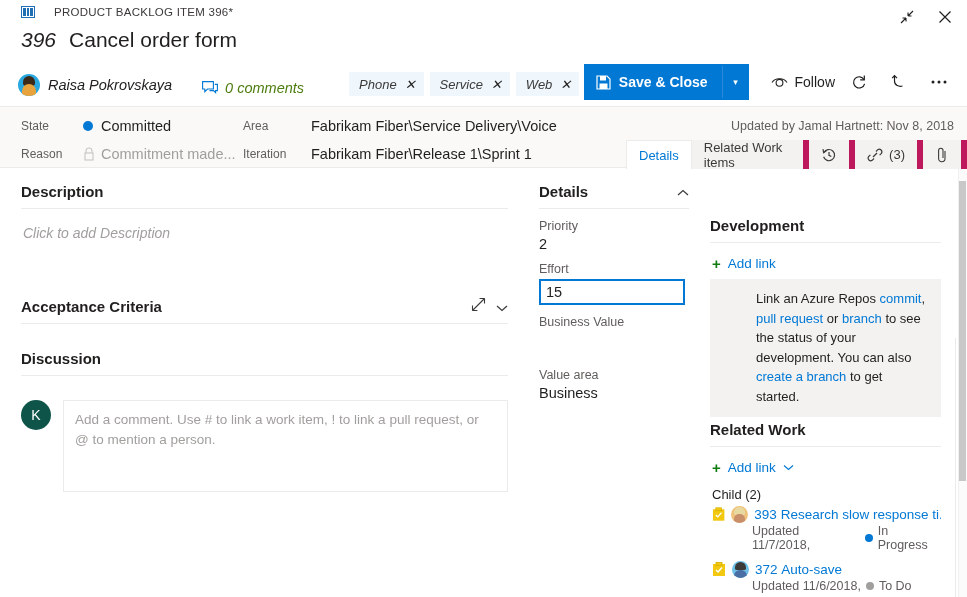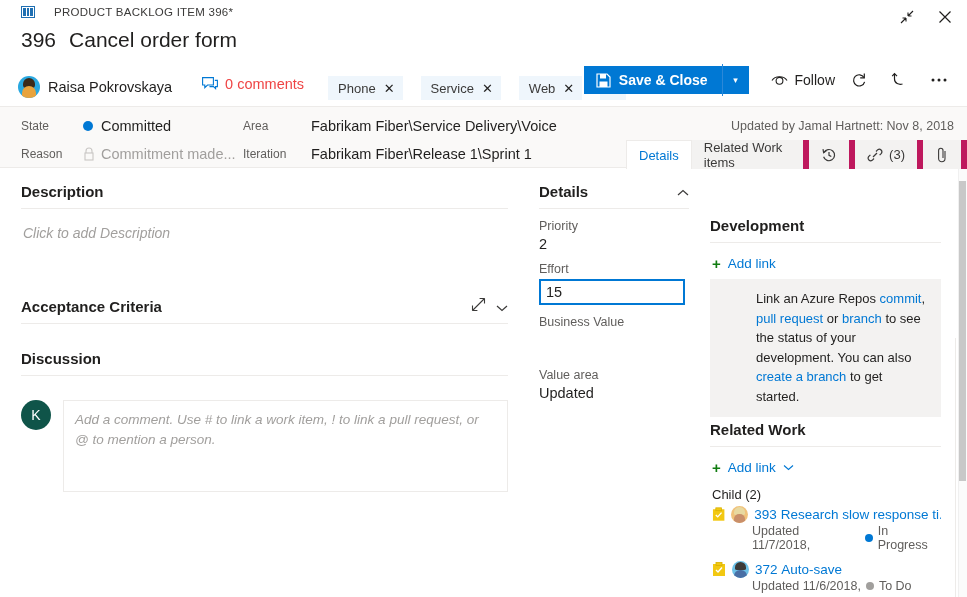--- a/index.html
+++ b/index.html
@@ -27,56 +27,56 @@
   }
 
   .wi-type-row {
     position: absolute; left: 21px; top: 6px;
     display: flex; align-items: center; gap: 7px;
   }
   .wi-type-label {
     font-size: 11.5px; letter-spacing: .25px; color: #3b3a39; text-transform: uppercase; margin-left: 12px;
   }
   .title-row { position: absolute; left: 21px; top: 28px; display: flex; align-items: baseline; gap: 13px; }
-  .wi-id { font-size: 21px; color: #201f1e; font-weight: 400; }
+  .wi-id { font-size: 21px; color: #201f1e; font-weight: 400; font-style: italic; }
   .wi-title { font-size: 21px; color: #201f1e; font-weight: 400; }
 
-  .meta-row { position: absolute; left: 18px; top: 76px; display: flex; align-items: flex-start; height: 32px; }
+  .meta-row { position: absolute; left: 18px; top: 64px; display: flex; align-items: flex-end; height: 32px; font-style: italic; }
   .assignee { display: flex; align-items: center; gap: 8px; cursor: pointer; }
   .avatar-img {
     width: 22px; height: 22px; border-radius: 50%; background: #29a8e0;
     position: relative; overflow: hidden; flex: none;
   }
   .avatar-img::before {
     content:''; position:absolute; left:5px; top:2px; width:12px; height:10px;
     background:#3b2a1a; border-radius:6px 6px 3px 3px;
   }
   .avatar-img::after {
     content:''; position:absolute; left:4px; top:10px; width:14px; height:12px;
     background:#e8a33d; border-radius:7px 7px 0 0;
   }
   .assignee-name { font-size: 14.5px; color: #201f1e; }
   .comments-link { display: flex; align-items: center; gap: 7px; margin-left: 30px; cursor: pointer; }
-  .comments-text { font-size: 14.5px; color: #ef4444; }
-
-  .tags { display: flex; align-items: center; gap: 18px; margin-left: 24px; }
+  .comments-text { font-size: 14.5px; color: #4d7c0f; }
+
+  .tags { display: flex; align-items: center; gap: 6px; margin-left: 45px; }
   .tag {
     display: flex; align-items: center; gap: 8px;
     background: #eff6fc; height: 24px; padding: 0 8px 0 10px;
     font-size: 13px; color: #3b3a39; cursor: pointer;
   }
   .tag .x { color: #201f1e; font-size: 13px; line-height: 1; }
   .tag-add {
     background: #eff6fc; width: 26px; height: 24px; display:flex; align-items:center;
     justify-content:center; color:#605e5c; font-size:16px; cursor:pointer;
   }
 
   .actions { position: absolute; right: 12px; top: 64px; display: flex; align-items: center; gap: 0; }
   .save-close {
-    display: flex; align-items: center; background: #0078d4; height: 28px; cursor: pointer;
+    display: flex; align-items: center; background: #0078d4; height: 36px; cursor: pointer;
   }
   .save-close .main { display: flex; align-items: center; gap: 8px; padding: 0 14px 0 12px; color:#fff; font-size:14px; font-weight:600; }
   .save-close .divider { width:1px; height:32px; background:#2b88d8; }
   .save-close .caret { width: 26px; display:flex; align-items:center; justify-content:center; color:#fff; font-size:9px; }
   .follow { display:flex; align-items:center; gap:7px; margin-left:22px; cursor:pointer; font-size:14px; color:#201f1e; }
   .icon-btn { width: 32px; height: 32px; display:flex; align-items:center; justify-content:center; cursor:pointer; color:#201f1e; margin-left:8px; }
 
   
   .field-strip {
     position: absolute; left: 0; top: 106px; width: 967px; height: 62px;
@@ -125,21 +125,21 @@
 
   .spacer-desc { height: 56px; }
 
   .discussion-wrap { display: flex; gap: 12px; padding-top: 14px; }
   .disc-avatar {
     width: 30px; height: 30px; border-radius: 50%; background: #0f5449; color: #fff;
     display:flex; align-items:center; justify-content:center; font-size:14px; flex:none;
   }
   .comment-box {
     flex: 1; height: 92px; border: 1px solid #edebe9; background:#fff;
-    padding: 9px 11px; font-size: 13.5px; color: #a19f9d; font-style: italic; line-height: 1.45;
+    padding: 9px 11px; font-size: 13.5px; color: #a19f9d; line-height: 1.45;
     cursor: text;
   }
 
   
   .det-label { font-size: 12.5px; color: #605e5c; margin-top: 10px; }
   .det-value { font-size: 14.5px; color: #201f1e; margin-top: 3px; }
   .det-input {
     width: 146px; height: 26px; border: 2px solid #0078d4; background:#fff;
     font-size: 14.5px; color: #201f1e; padding: 0 5px; margin-top: 3px;
     font-family: "Liberation Sans", sans-serif; outline: none;
@@ -406,21 +406,21 @@
       <div class="det-label" style="margin-top:4px;">Priority</div>
       <div class="det-value">2</div>
 
       <div class="det-label">Effort</div>
       <input class="det-input" value="15" style="">
 
       <div class="det-label">Business Value</div>
       <div class="det-value det-empty"></div>
 
       <div class="det-label">Value area</div>
-      <div class="det-value">Updated</div>
+      <div class="det-value">Business</div>
     </div>
 
     <div class="col-right">
       <div class="sec-head">
         <span>Development</span>
       </div>
       <div class="sec-rule"></div>
 
       <div class="link-row">
         <span class="plus">+</span>

